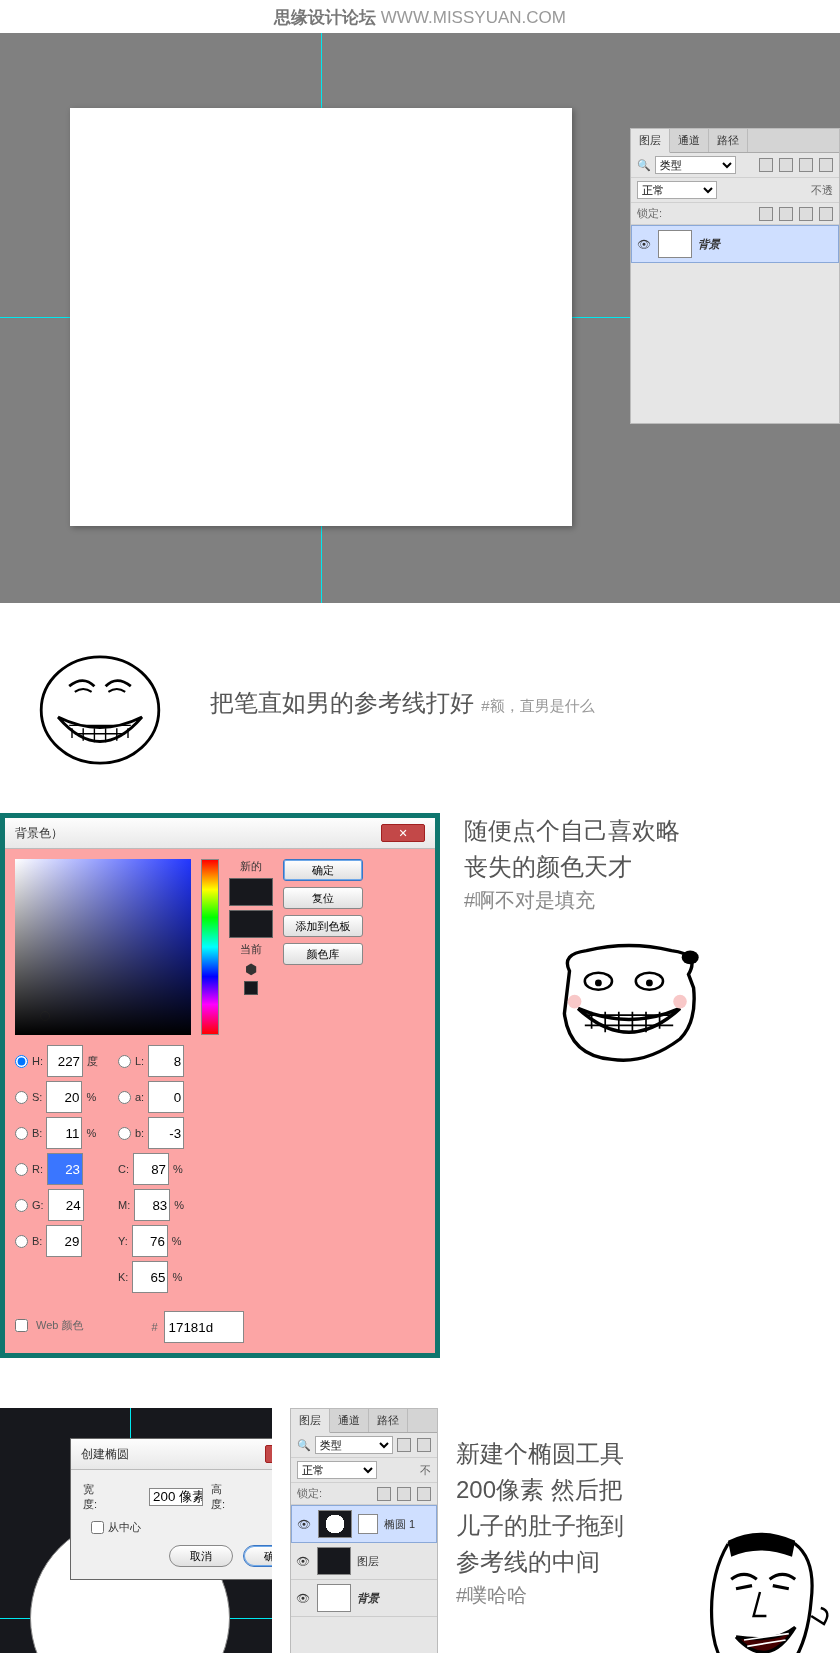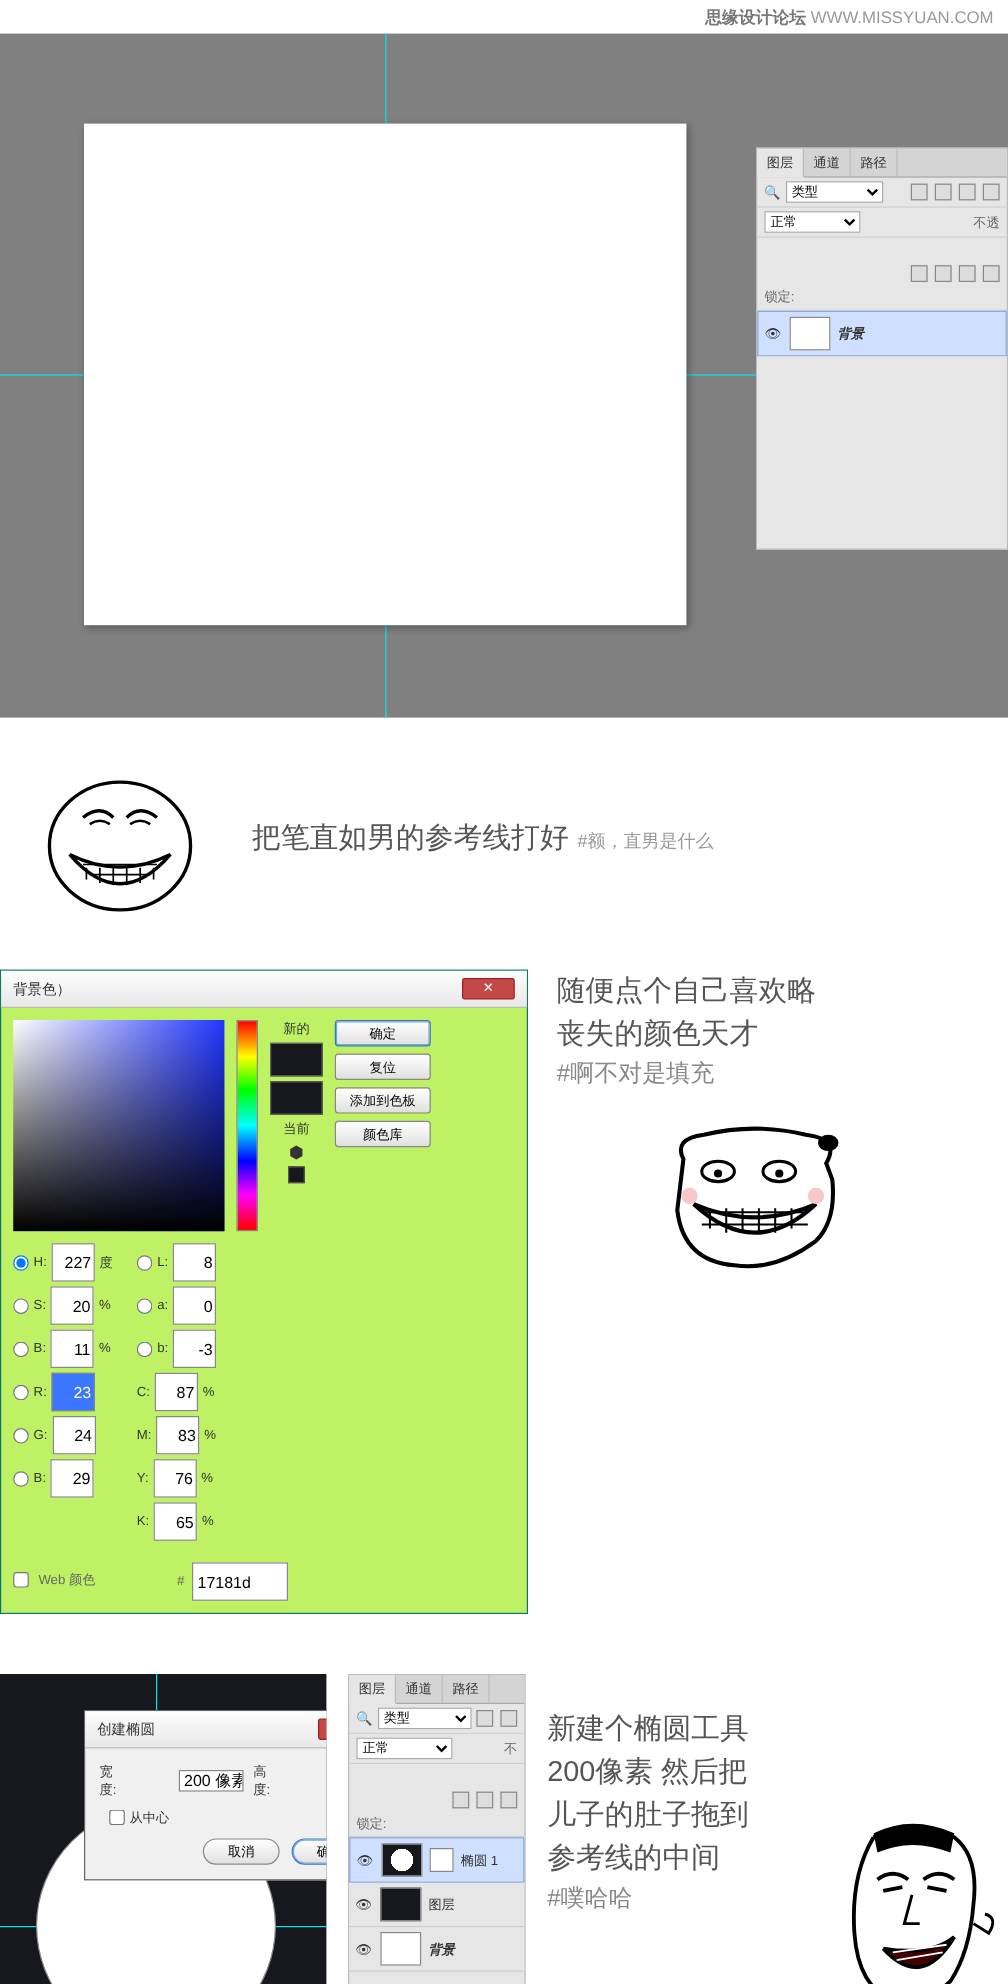--- a/index.html
+++ b/index.html
@@ -1,17 +1,17 @@
 <!DOCTYPE html>
 <html><head>
 <meta charset="utf-8">
 <style>
 * { margin: 0; padding: 0; box-sizing: border-box; }
 body { font-family: "Microsoft YaHei", sans-serif; font-size: 12px; color: #333; background: #fff; width: 840px; }
-.watermark { text-align: right; padding: 6px 12px 4px; color: #999; font-size: 14px; }
+.watermark { text-align: center; padding: 6px 2px 4px; color: #999; font-size: 17px; }
 .watermark b { color: #777; }
 
 
 .sec1 { position: relative; background: #808080; height: 570px; }
 .canvas { position: absolute; left: 70px; top: 75px; width: 502px; height: 418px; background: #fff; box-shadow: 2px 2px 6px rgba(0,0,0,.3); }
 .guide-v { position: absolute; top: 0; bottom: 0; width: 1px; background: #00e8f0; left: 50%; }
 .guide-h { position: absolute; left: 0; right: 0; height: 1px; background: #00e8f0; top: 50%; }
 .guide-v.full { left: 321px; top: 0; height: 100%; }
 .guide-h.full { top: 284px; left: 0; width: 100%; }
 
@@ -19,37 +19,37 @@
 .lp-tabs { display: flex; background: #d4d4d4; border-bottom: 1px solid #aaa; }
 .lp-tab { padding: 4px 8px; border-right: 1px solid #bbb; cursor: default; }
 .lp-tab.active { background: #e6e6e6; border-bottom: 1px solid #e6e6e6; margin-bottom: -1px; }
 .lp-row { display: flex; align-items: center; padding: 3px 6px; gap: 4px; border-bottom: 1px solid #d0d0d0; }
 .lp-row select, .lp-row input { font-size: 11px; height: 18px; border: 1px solid #aaa; background: #fff; }
 .lp-type { width: 81px; }
 .lp-icons { display: flex; gap: 6px; margin-left: auto; }
 .lp-icon { width: 14px; height: 14px; border: 1px solid #888; background: #ddd; }
 .lp-blend { width: 80px; }
 .lp-opac { margin-left: auto; color: #666; }
-.lp-lock { color: #666; margin-top: 39px; }
+.lp-lock { color: #666; }
 .lp-layer { display: flex; align-items: center; padding: 4px; gap: 6px; background: #cfdfff; border: 1px solid #8aa8d8; }
 .lp-eye { width: 16px; text-align: center; }
 .lp-thumb { width: 34px; height: 28px; background: #fff; border: 1px solid #888; }
 .lp-thumb.ellipse { background: radial-gradient(circle at 50% 50%, #fff 45%, #17181d 46%); }
 .lp-name { font-style: italic; font-weight: bold; }
 .lp-fill { height: 160px; background: #e6e6e6; }
 
 
 .sec2 { display: flex; align-items: center; gap: 30px; padding: 30px 20px 40px; }
 .meme { width: 160px; height: 140px; }
 .txt-big { font-size: 24px; font-weight: 300; color: #555; }
 .txt-sm { font-size: 15px; color: #999; margin-left: 4px; }
 
 
 .sec3 { display: flex; gap: 24px; align-items: flex-start; padding: 0 0 40px; }
-.dialog { width: 440px; border: 1px solid #0f766e; background: #bef264; }
+.dialog { width: 440px; border: 5px solid #0f766e; background: #fca5a5; }
 .dlg-title { background: linear-gradient(#6a87c5,#3a5fa8); color: #fff; padding: 6px 10px; display: flex; align-items: center; }
 .dlg-title.win7 { background: linear-gradient(#fdfdfd,#e8e8e8); color: #333; border-bottom: 1px solid #bbb; }
 .dlg-close { margin-left: auto; width: 44px; height: 18px; background: #c34848; border: 1px solid #a02020; color: #fff; text-align: center; font-size: 11px; line-height: 16px; border-radius: 2px; }
 .cp-body { display: flex; padding: 10px; gap: 10px; }
 .cp-sq { position: relative; width: 176px; height: 176px; background: linear-gradient(to right, #fff, #2236ff); }
 .cp-sq::after { content: ''; position: absolute; inset: 0; background: linear-gradient(to bottom, transparent, #000); }
 .cp-ring { position: absolute; left: 25px; bottom: 14px; width: 10px; height: 10px; border: 1px solid #fff; border-radius: 50%; }
 .cp-h { width: 18px; height: 176px; background: linear-gradient(to bottom, #f00,#ff0 17%,#0f0 33%,#0ff 50%,#00f 67%,#f0f 83%,#f00); border: 1px solid #888; }
 .cp-mid { display: flex; flex-direction: column; align-items: center; gap: 4px; font-size: 11px; }
 .cp-sw { width: 44px; height: 28px; border: 1px solid #666; }

